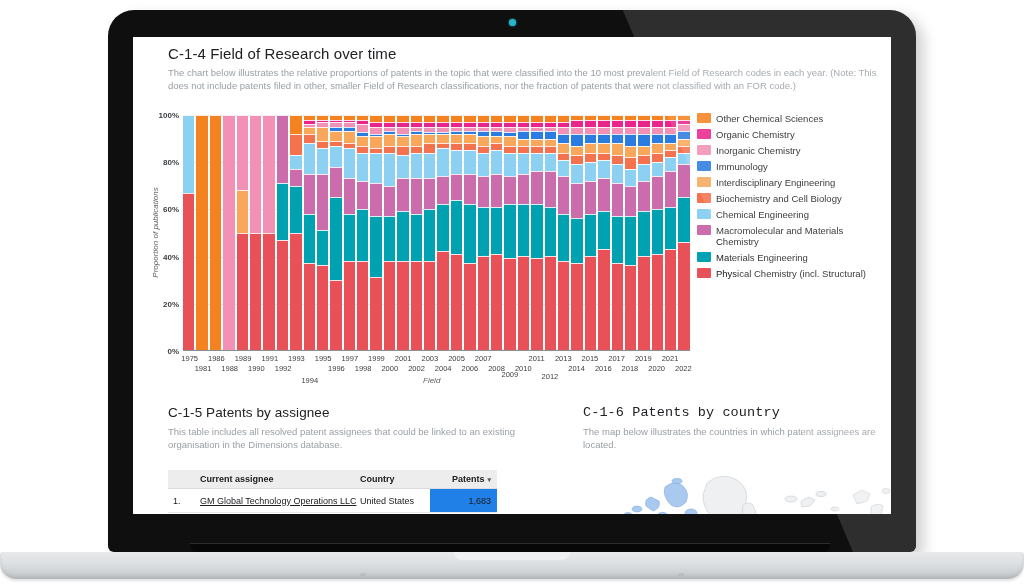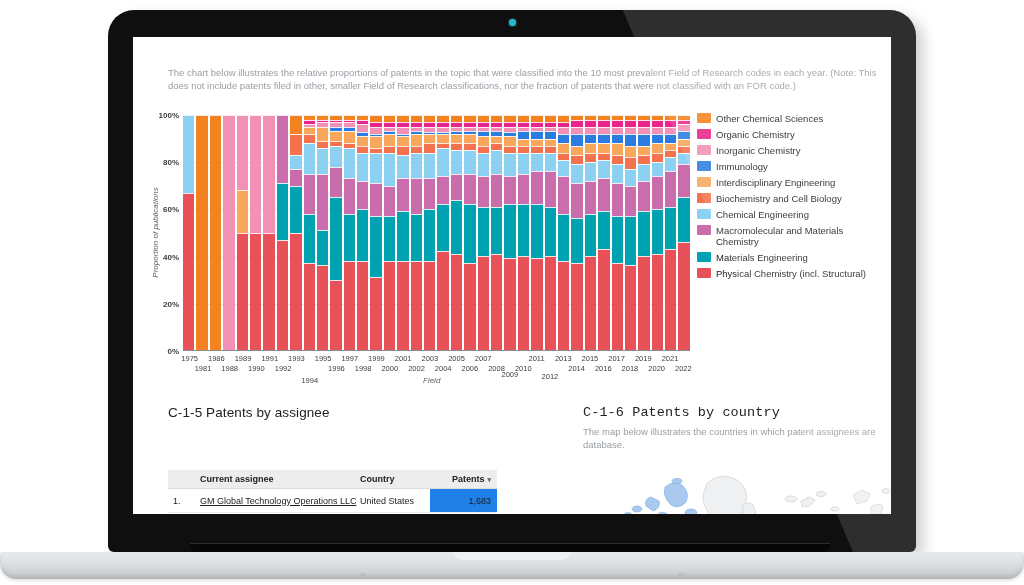--- a/index.html
+++ b/index.html
@@ -74,20 +74,21 @@
   .map-wrap{ position:absolute; left:440px; top:420px; width:320px; height:62px; }
 </style>
 </head>
 <body>
 
 <div class="laptop-body">
   <div class="webcam"></div>
 
   <div class="screen">
 
+    <div class="sec-title" style="left:35px; top:8px;">C-1-4 Field of Research over time</div>
     <div class="sec-desc" style="left:35px; top:30px; width:710px;">The chart below illustrates the relative proportions of patents in the topic that were classified into the 10 most prevalent Field of Research codes in each year. (Note: This does not include patents filed in other, smaller Field of Research classifications, nor the fraction of patents that were not classified with an FOR code.)</div>
 
     <div class="ylab">Proportion of publications</div>
     <div class="plot" id="plot">
       <div class="gridline" style="top: 188.8px;"></div>
         <div class="gridline" style="top: 141.6px;"></div>
         <div class="gridline" style="top: 94.4px;"></div>
         <div class="gridline" style="top: 47.2px;"></div>
         <div class="gridline" style="top: 0px;"></div>
         <div class="bars" id="bars">
@@ -565,20 +566,21 @@
           <div class="swatch" style="background: rgb(0, 162, 178);"></div>
           <div class="legend-label">Materials Engineering</div>
         </div>
         <div class="legend-row">
           <div class="swatch" style="background: rgb(232, 81, 88);"></div>
           <div class="legend-label">Physical Chemistry (incl. Structural)</div>
         </div>
       </div>
 
     <div class="sec-title small" style="left:35px; top:368px;">C-1-5 Patents by assignee</div>
+    <div class="sec-desc" style="left:35px; top:389px; width:348px;">This table includes all resolved patent assignees that could be linked to an existing organisation in the Dimensions database.</div>
 
     <div class="assignee-table">
       <div class="t-head">
         <div class="c-rank"></div>
         <div class="c-assignee">Current assignee</div>
         <div class="c-country">Country</div>
         <div class="c-patents"><span>Patents</span><span class="sort-arrow">▾</span></div>
       </div>
       <div id="table-body">
           <div class="t-row">
@@ -586,21 +588,21 @@
             <div class="c-assignee"><span class="assignee-link">GM Global Technology Operations LLC</span></div>
             <div class="c-country">United States</div>
             <div class="c-patents cell">
               <div class="bar-cell" style="background: rgb(33, 128, 232); width: 100%;">1,683</div>
             </div>
           </div>
         </div>
     </div>
 
     <div class="sec-title small" style="left:450px; top:368px;font-family:Liberation Mono, monospace;">C-1-6 Patents by country</div>
-    <div class="sec-desc" style="left:450px; top:389px; width:306px;">The map below illustrates the countries in which patent assignees are database.</div>
+    <div class="sec-desc" style="left:450px; top:389px; width:306px;">The map below illustrates the countries in which patent assignees are located.</div>
 
     <div class="map-wrap">
       <svg viewBox="0 0 320 62" width="320" height="62">
         <g fill="#eef0f2" stroke="#d2d6d9" stroke-width="0.8">
           <path d="M134 26 q14 -12 30 -3 q12 8 9 22 l-7 17 h-26 q-11 -13 -10 -24 z"></path>
           <path d="M170 48 q6 -4 10 0 l3 8 -9 6 q-6 -6 -4 -14 z"></path>
           <ellipse cx="218" cy="42" rx="6" ry="3"></ellipse>
           <path d="M228 44 l8 -4 6 3 -5 6 -8 1 z"></path>
           <ellipse cx="248" cy="37" rx="5" ry="2.5"></ellipse>
           <path d="M280 38 l9 -5 8 4 -3 7 -10 3 z"></path>

